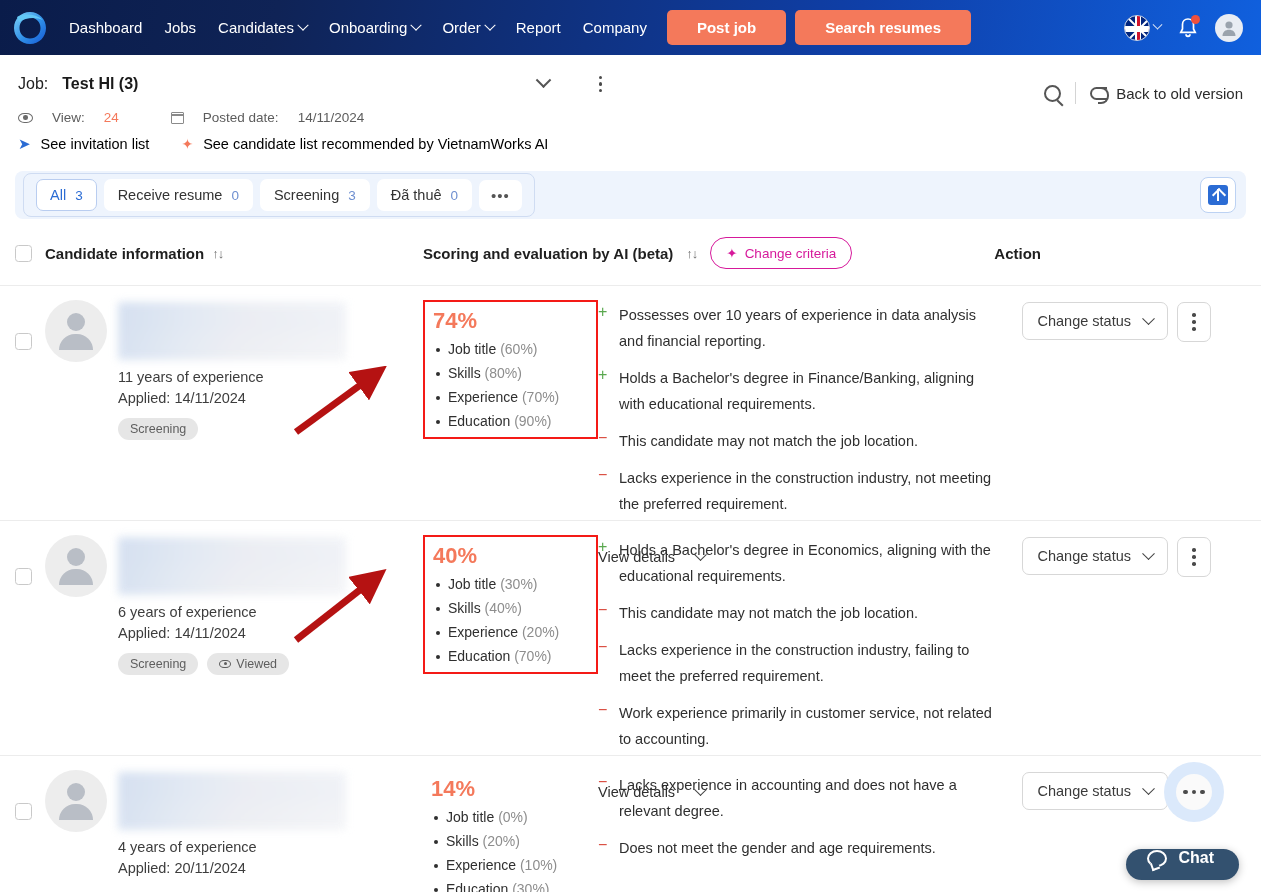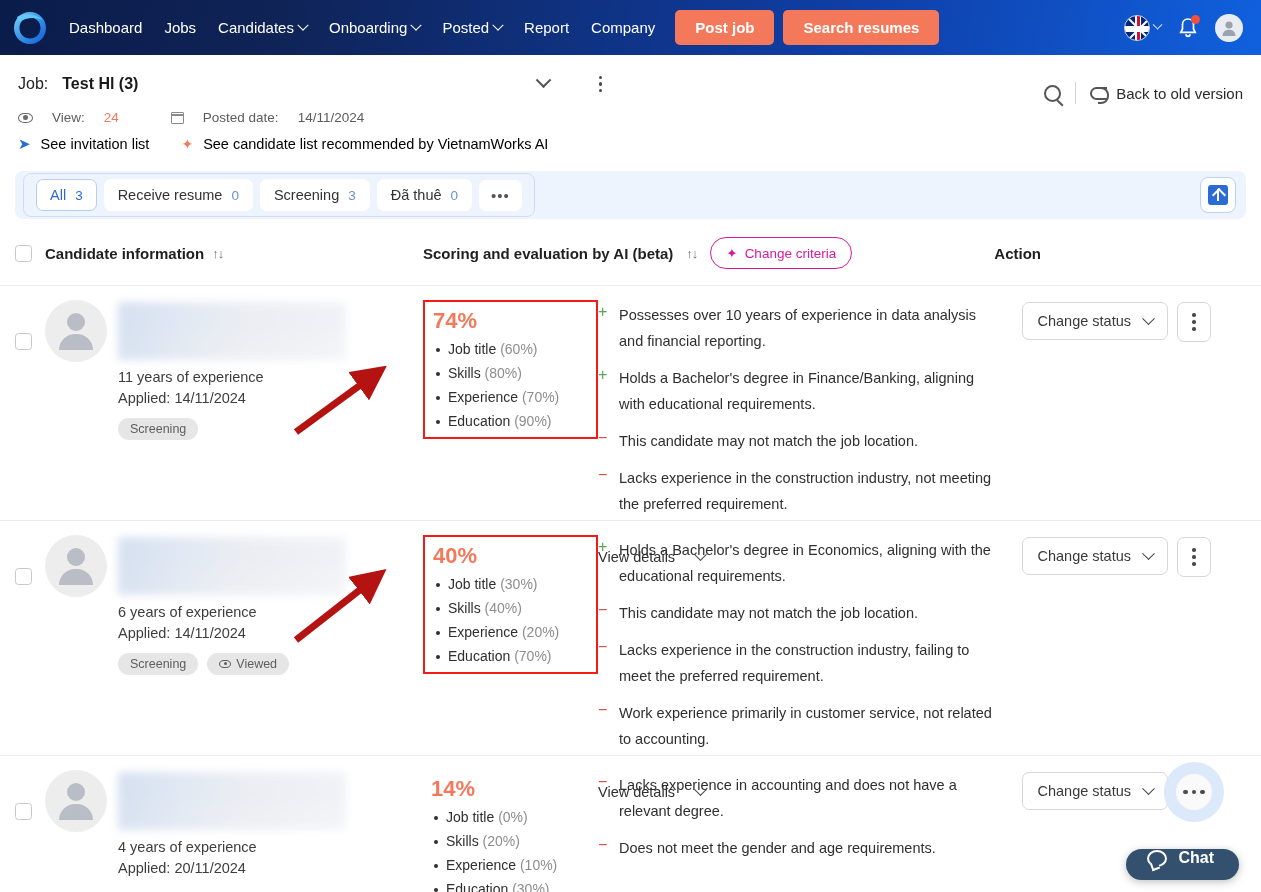--- a/index.html
+++ b/index.html
@@ -26,21 +26,21 @@
     display: flex; align-items: center; gap: 5px; white-space: nowrap;
     cursor: pointer;
   }
   .chev {
     display:inline-block; width:8px; height:8px;
     border-right:1.8px solid #fff; border-bottom:1.8px solid #fff;
     transform: rotate(45deg) translate(-2px,-2px);
   }
   .nav-cta {
     background:#f4795b; color:#fff; font-size:15px; font-weight:700;
-    border-radius:5px; padding:9px 20px; margin-left:9px; white-space:nowrap; cursor:pointer;
+    border-radius:5px; padding:9px 30px; margin-left:9px; white-space:nowrap; cursor:pointer;
   }
   .nav-right { margin-left:auto; display:flex; align-items:center; gap:16px; }
   .flag {
     width:26px; height:26px; border-radius:50%; overflow:hidden; position:relative;
     background:#00247d; border:1px solid #cfd8e8;
   }
   .flag:before, .flag:after { content:""; position:absolute; background:#fff; }
   .flag:before { left:10px; top:-3px; width:6px; height:32px; }
   .flag:after { top:10px; left:-3px; width:32px; height:6px; }
   .flag .cross-v { position:absolute; left:11.5px; top:-3px; width:3px; height:32px; background:#cf142b; }
@@ -268,21 +268,21 @@
         </div>
       <div class="nav-link">
           <span>Candidates</span>
           <i class="chev"></i>
         </div>
       <div class="nav-link">
           <span>Onboarding</span>
           <i class="chev"></i>
         </div>
       <div class="nav-link">
-          <span>Posted</span>
+          <span>Order</span>
           <i class="chev"></i>
         </div>
       <div class="nav-link">
           <span>Report</span>
         </div>
       <div class="nav-link">
           <span>Company</span>
         </div>
     </div>
 

